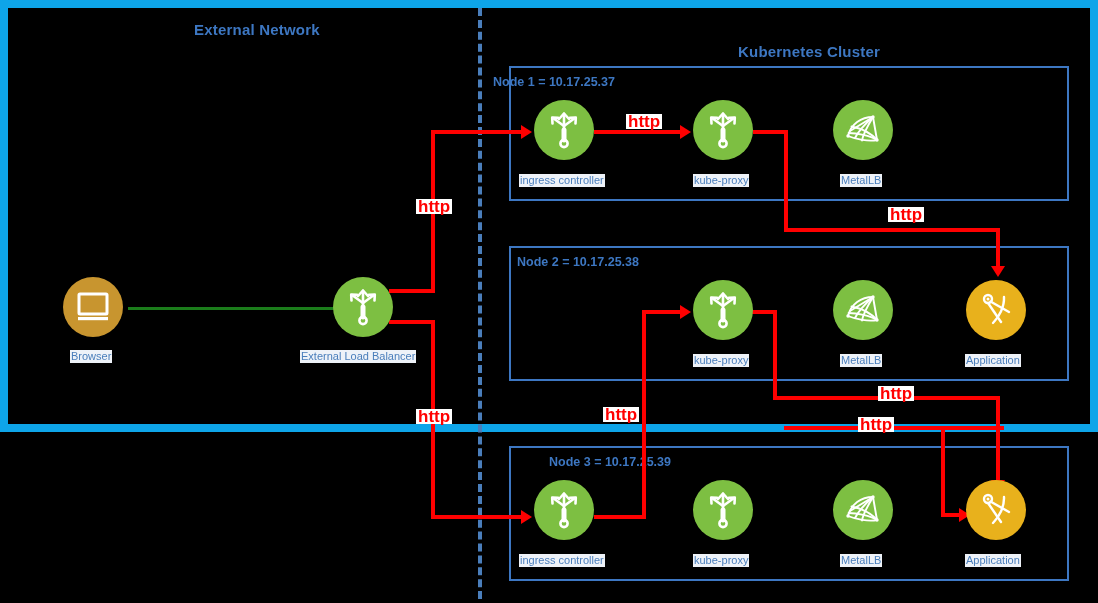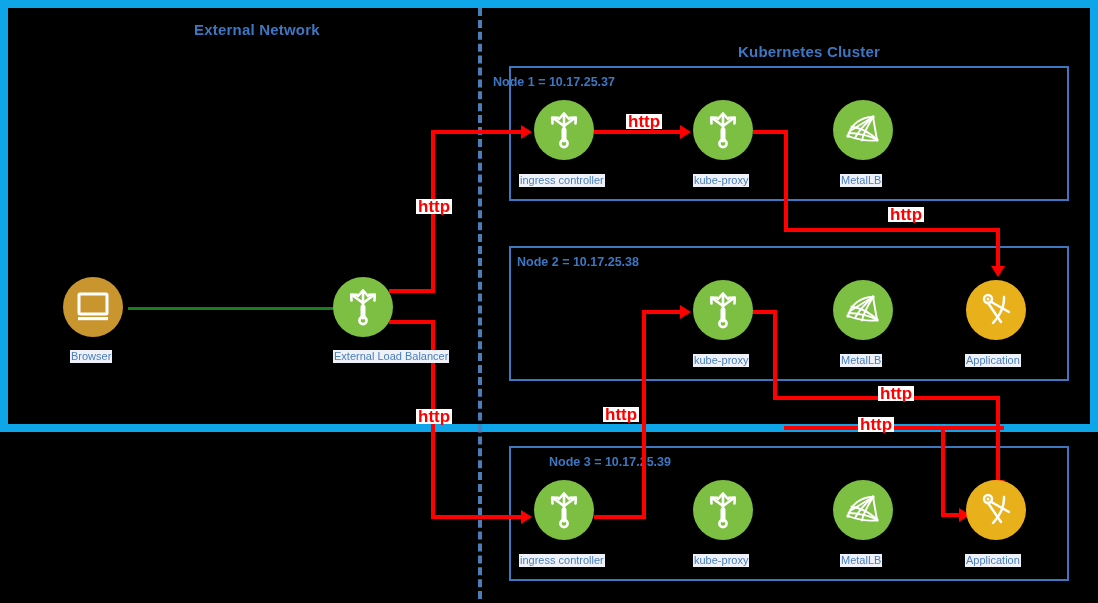--- a/index.html
+++ b/index.html
@@ -133,21 +133,21 @@
           <path d="M18 16 L7 8"></path>
           <path d="M6.5 13.5 L6.2 7.6 L12 7.9"></path>
           <path d="M18 16 L29 8"></path>
           <path d="M29.5 13.5 L29.8 7.6 L24 7.9"></path>
         </g>
         <path d="M18 20 L18 30" stroke="#fff" stroke-width="5" stroke-linecap="round"></path>
         <circle cx="18" cy="33.5" r="3.6" fill="none" stroke="#fff" stroke-width="2.6"></circle>
       </svg>
     </span>
   </div>
-  <div class="node-name" style="left:292px;top:342px;margin-left:33px;">External Load Balancer</div>
+  <div class="node-name" style="left:292px;top:342px;">External Load Balancer</div>
 
   <div class="node green" style="left:526px;top:92px;">
     <span>
       <svg width="36" height="40" viewBox="0 0 36 40">
         <g fill="none" stroke="#fff" stroke-width="2.6" stroke-linecap="round" stroke-linejoin="round">
           <path d="M18 22 L18 4"></path>
             <path d="M13 9 L18 3.5 L23 9"></path>
           <path d="M18 16 L7 8"></path>
             <path d="M6.5 13.5 L6.2 7.6 L12 7.9"></path>
           <path d="M18 16 L29 8"></path>

